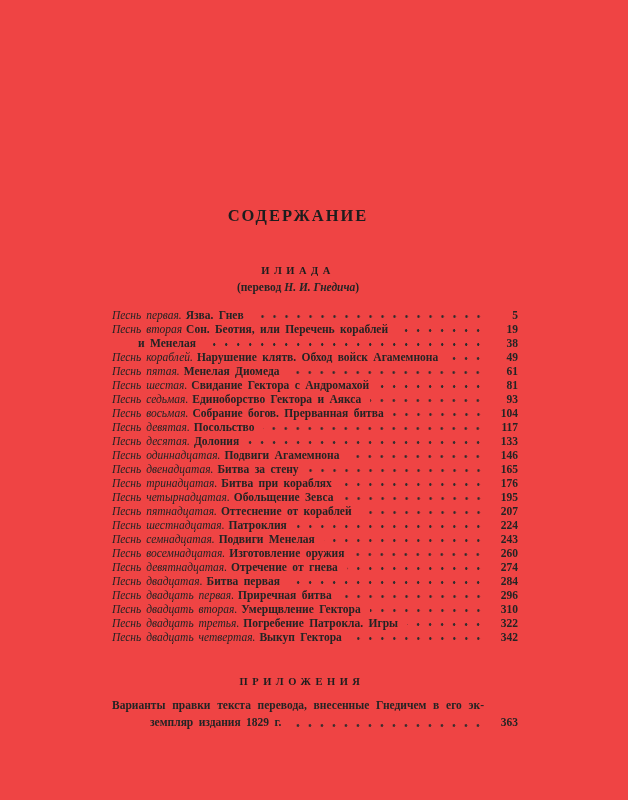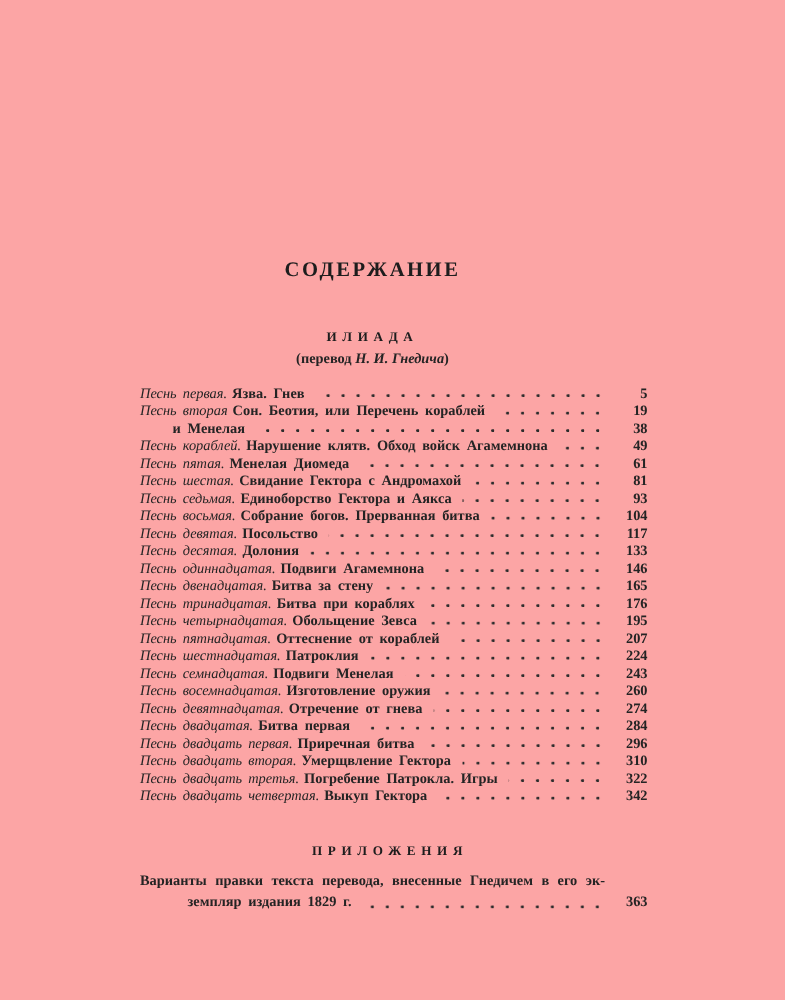--- a/index.html
+++ b/index.html
@@ -1,20 +1,20 @@
 <!DOCTYPE html>
 <html><head>
 <meta charset="utf-8">
 <style>
   * { margin:0; padding:0; box-sizing:border-box; }
   html, body { background:#ffffff; }
   .sheet {
     position:relative;
     width:628px; height:800px;
-    background:#fca5a5;
+    background:#ef4444;
     font-family:"Liberation Serif", serif;
     color:#242424;
     overflow:hidden;
   }
   .content { position:absolute; left:112px; top:0; width:406px; height:800px; }
 
   .doc-title {
     position:absolute; top:206px; left:0; width:372px;
     text-align:center;
     font-size:16.5px; font-weight:bold; letter-spacing:2px;
@@ -27,21 +27,21 @@
     color:#1d1d1d;
   }
   .subtitle {
     position:absolute; top:281px; left:0; width:372px;
     text-align:center; font-size:11.5px; font-weight:bold; color:#242424;
   }
   .subtitle .name { font-style:italic; }
 
   .toc { position:absolute; top:308px; left:0; width:406px; font-size:11.5px; }
   .appendix-title {
-    position:absolute; top:676px; left:14px; width:372px;
+    position:absolute; top:676px; left:4px; width:372px;
     text-align:center; font-size:10.5px; font-weight:bold; letter-spacing:4.5px;
     color:#1d1d1d;
   }
   .appendix { position:absolute; top:697px; left:0; width:406px; font-size:11.5px; }
 
   .entry .line  { display:flex; align-items:baseline; height:14px; line-height:14px; }
   .entry .line1 {
     height:14px; line-height:14px; width:372px;
     text-align:justify; text-align-last:justify;
   }

